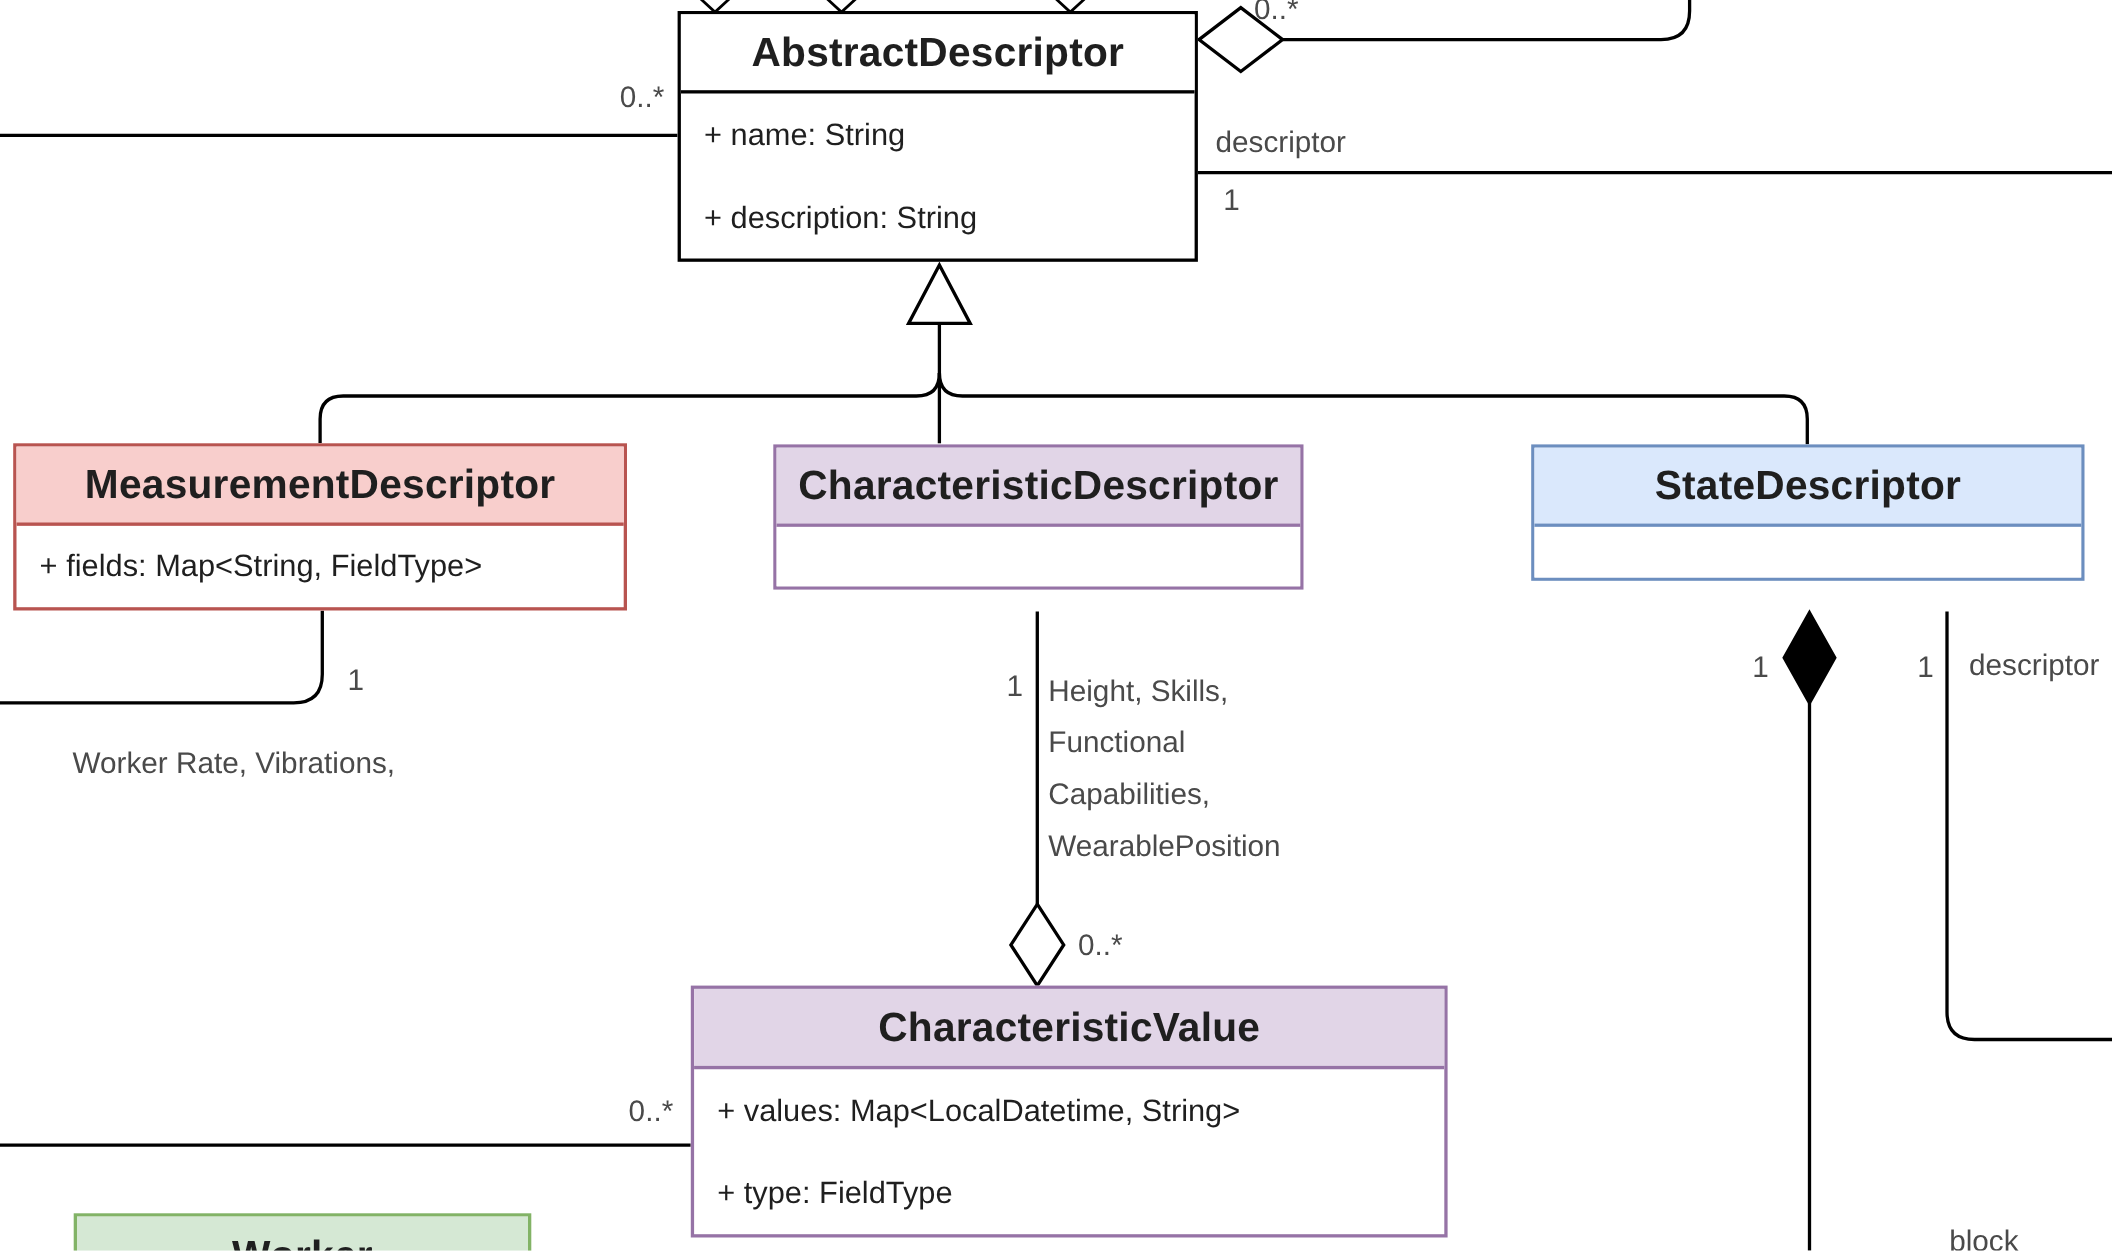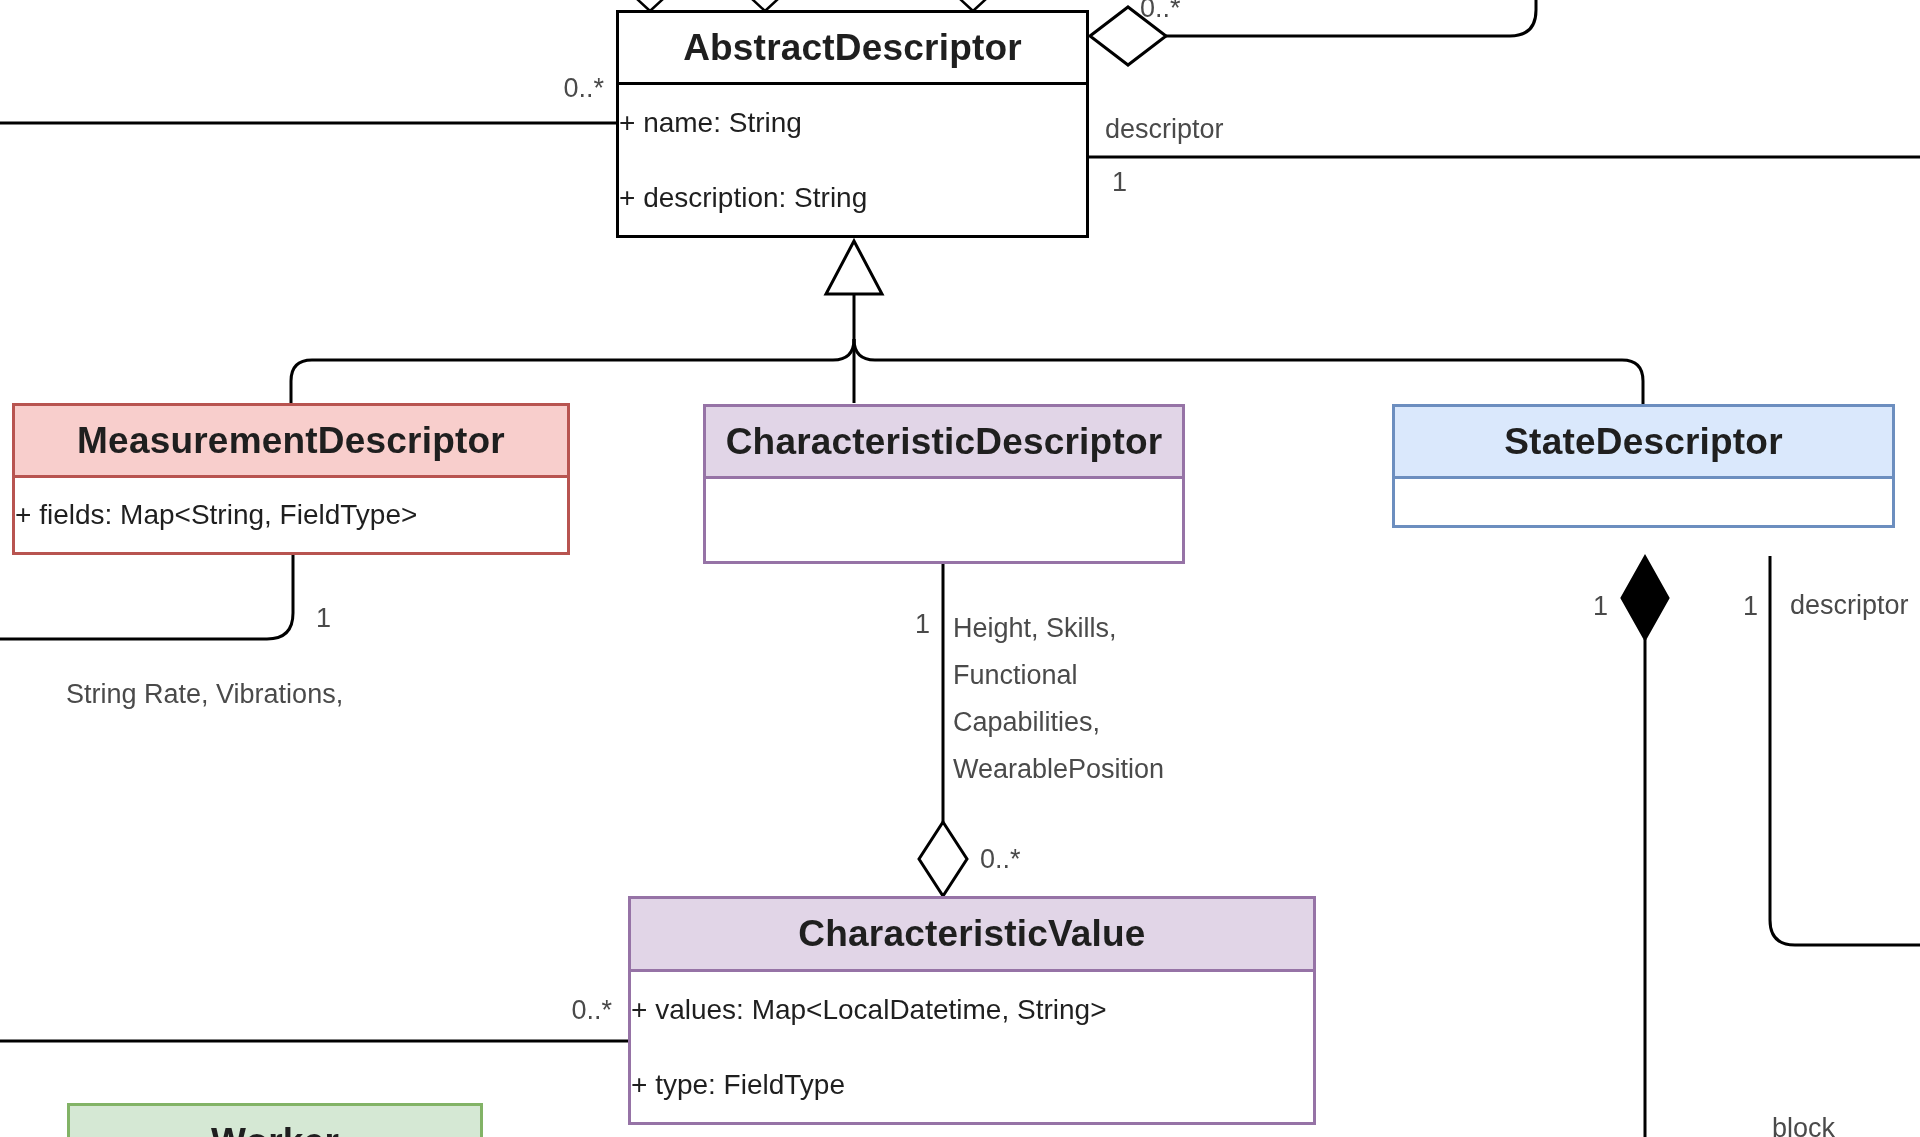--- a/index.html
+++ b/index.html
@@ -13,32 +13,32 @@
   .wires .arrowv { stroke-width:2.5; }
   .wires polygon { stroke:var(--line,#000); stroke-width:3; }
 
   .uml-class { position:absolute; box-sizing:border-box; background:#fff; border:3px solid #000; display:flex; flex-direction:column; }
   .uml-class .hdr {
     flex:none; display:flex; align-items:center; justify-content:center;
     font-weight:bold; font-size:37px; color:var(--class-text,#1f1f1f);
     border-bottom:3px solid #000; letter-spacing:0.2px;
   }
   .uml-class .row {
-    flex:1; display:flex; align-items:center; 
+    flex:1; display:flex; align-items:center; padding-left:21px;
     font-size:28px; color:var(--class-text,#1f1f1f); white-space:nowrap;
   }
   .uml-class .empty { flex:1; background:#fff; }
 
   .c-abstract { left:616px; top:10px;  width:473px; height:228px; border-color:var(--abstract-stroke,#000); }
   .c-abstract .hdr { height:69px; background:var(--abstract-fill,#fff); border-bottom-color:var(--abstract-stroke,#000); }
 
   .c-measurement { left:12px; top:403px; width:558px; height:152px; border-color:var(--measurement-stroke,#b85450); }
   .c-measurement .hdr { height:69px; background:var(--measurement-fill,#f8cecc); border-bottom-color:var(--measurement-stroke,#b85450); }
 
-  .c-characteristic { left:703px; top:404px; width:482px; height:160px; border-color:var(--characteristic-stroke,#9673a6); }
+  .c-characteristic { left:703px; top:404px; width:482px; height:132px; border-color:var(--characteristic-stroke,#9673a6); }
   .c-characteristic .hdr { height:69px; background:var(--characteristic-fill,#e1d5e7); border-bottom-color:var(--characteristic-stroke,#9673a6); }
 
   .c-state { left:1392px; top:404px; width:503px; height:124px; border-color:var(--state-stroke,#6c8ebf); }
   .c-state .hdr { height:69px; background:var(--state-fill,#dae8fc); border-bottom-color:var(--state-stroke,#6c8ebf); }
 
   .c-charvalue { left:628px; top:896px; width:688px; height:229px; border-color:var(--characteristic-stroke,#9673a6); }
   .c-charvalue .hdr { height:70px; background:var(--characteristic-fill,#e1d5e7); border-bottom-color:var(--characteristic-stroke,#9673a6); }
 
   .c-worker { left:67px; top:1103px; width:416px; height:120px; border-color:var(--worker-stroke,#82b366); }
   .c-worker .hdr { height:72px; background:var(--worker-fill,#d5e8d4); border-bottom-color:var(--worker-stroke,#82b366); }
@@ -127,21 +127,21 @@
   <div class="elabel" style="left:316px; top:602px;">1</div>
   <div class="elabel" style="left:850px; top:608px; width:80px; text-align:right;">1</div>
   <div class="elabel" style="left:980px; top:843px;">0..*</div>
   <div class="elabel" style="left:528px; top:994px; width:84px; text-align:right;">0..*</div>
   <div class="elabel" style="left:1552px; top:590px; width:56px; text-align:right;">1</div>
   <div class="elabel" style="left:1702px; top:590px; width:56px; text-align:right;">1</div>
   <div class="elabel" style="left:1790px; top:589px;">descriptor</div>
   <div class="elabel" style="left:1772px; top:1112px;">block</div>
 
   <div class="ann ann-measurement">
-    <div>String Rate, Vibrations,</div>
+    <div>Worker Rate, Vibrations,</div>
   </div>
   <div class="ann ann-characteristic">
     <div>Height, Skills,</div>
     <div>Functional</div>
     <div>Capabilities,</div>
     <div>WearablePosition</div>
   </div>
 
 </div>
 

